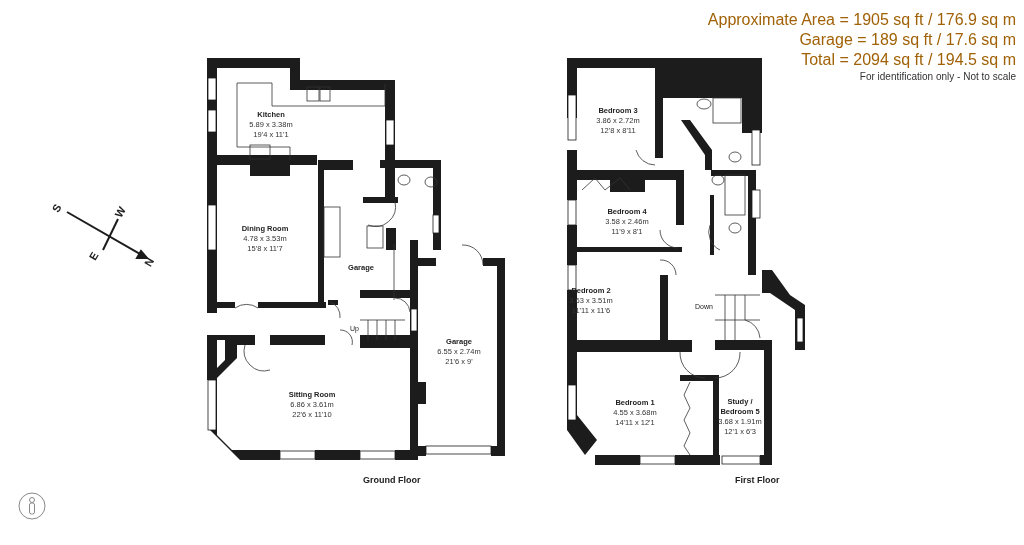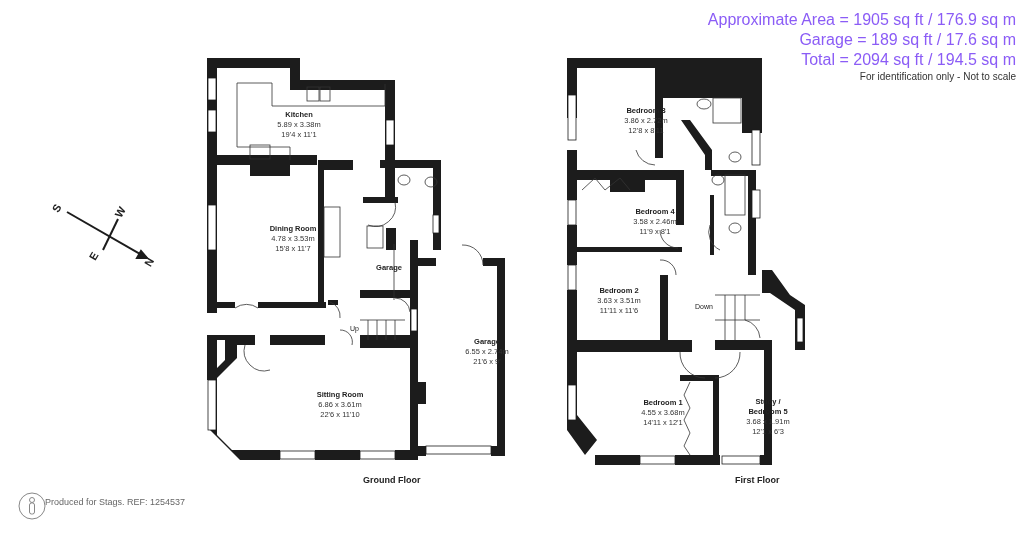--- a/index.html
+++ b/index.html
@@ -1,21 +1,21 @@
 <!DOCTYPE html>
 <html><head>
 <meta charset="utf-8">
 <style>
   html,body{margin:0;padding:0;background:#fff;}
   body{width:1024px;height:545px;position:relative;overflow:hidden;font-family:"Liberation Sans",sans-serif;color:#222;}
   .abs{position:absolute;}
-  .area{right:8px;text-align:left;font-size:16px;line-height:20px;color:#8b5cf6;}
+  .area{right:8px;text-align:left;font-size:16px;line-height:20px;color:#a16207;}
   .note{right:8px;top:71px;font-size:10px;color:#333;}
   svg.plan{position:absolute;left:0;top:0;}
-  .room{position:absolute;text-align:center;font-size:7.5px;line-height:10px;color:#333;transform:translateX(-50%);white-space:nowrap;margin-left:28px;}
+  .room{position:absolute;text-align:center;font-size:7.5px;line-height:10px;color:#333;transform:translateX(-50%);white-space:nowrap;}
   .room b{font-weight:bold;display:block;color:#222;}
   .floor-label{position:absolute;font-size:9px;font-weight:bold;color:#222;}
   .small{position:absolute;font-size:7px;color:#222;}
   .compass-l{position:absolute;font-size:11px;font-weight:bold;color:#222;}
   .footer{position:absolute;left:45px;top:496px;font-size:9px;line-height:12px;color:#666;}
 </style>
 </head>
 <body>
 
 <div class="abs area" style="top:10px;">Approximate Area = 1905 sq ft / 176.9 sq m</div>
@@ -244,14 +244,13 @@
 <div class="room" style="left:740px;top:397px;">
   <b>Study /</b>
   <b>Bedroom 5</b>
   <span>3.68 x 1.91m</span><br>
   <span>12'1 x 6'3</span>
 </div>
 <div class="small" style="left:695px;top:303px;">Down</div>
 <div class="floor-label" style="left:735px;top:475px;">First Floor</div>
 
 <div class="footer">
-  <div>Produced for Stags.   REF: 1254537</div>
 </div>
 
 </body></html>

